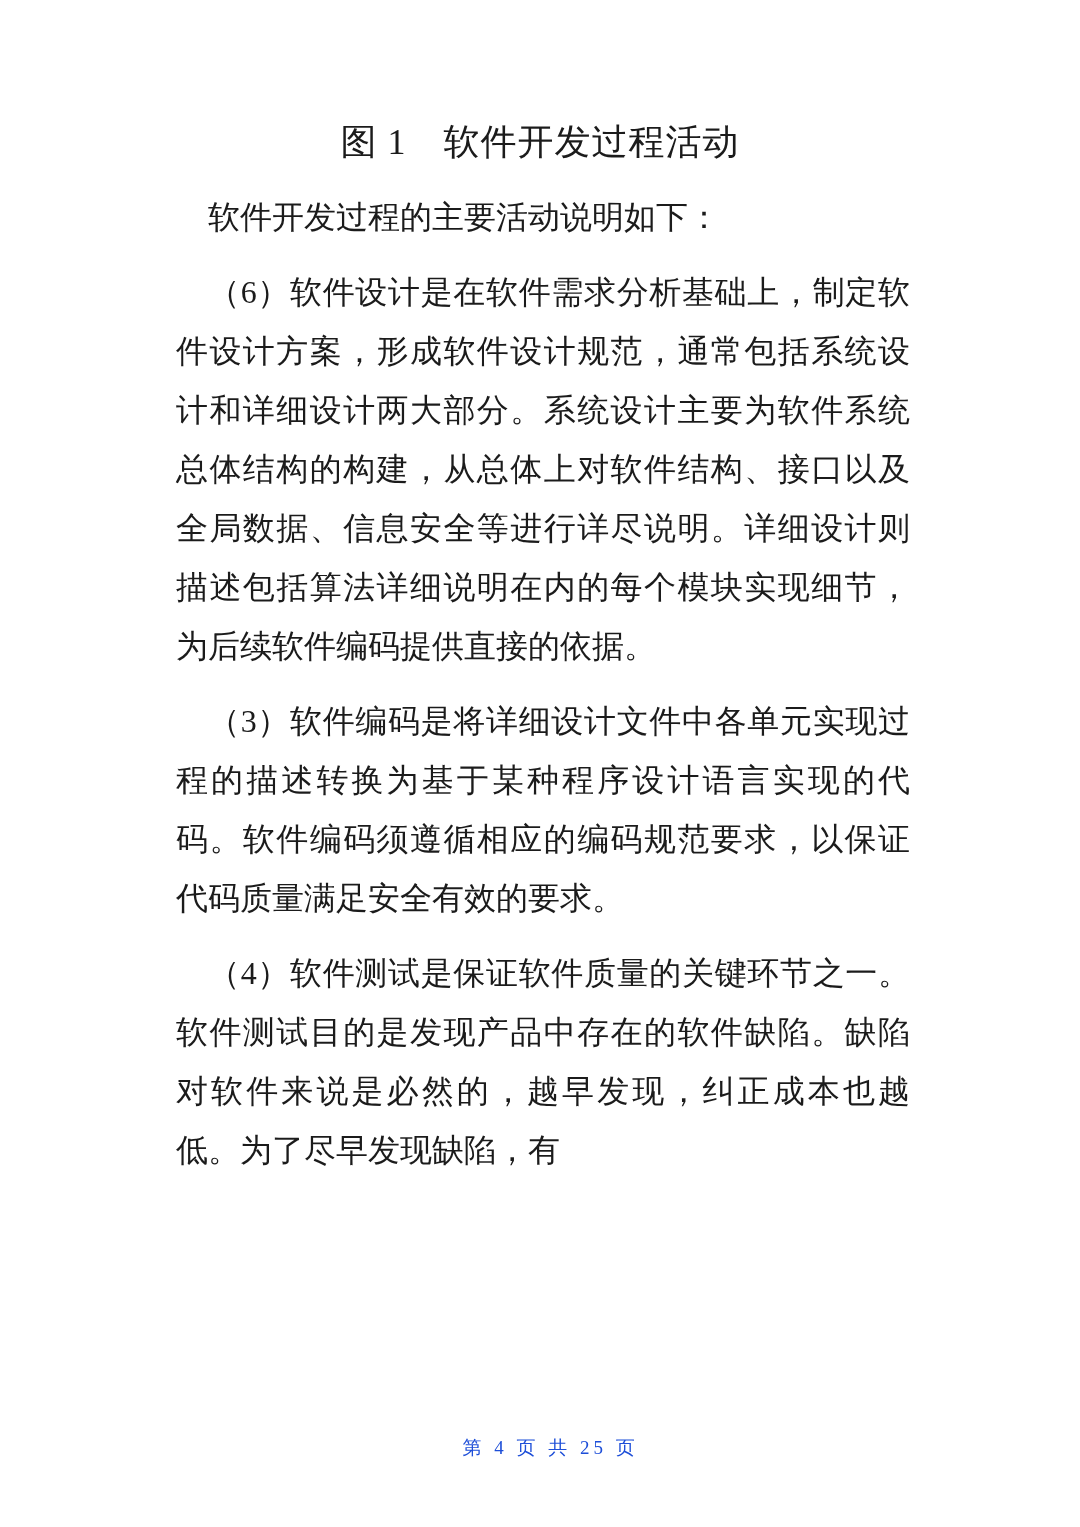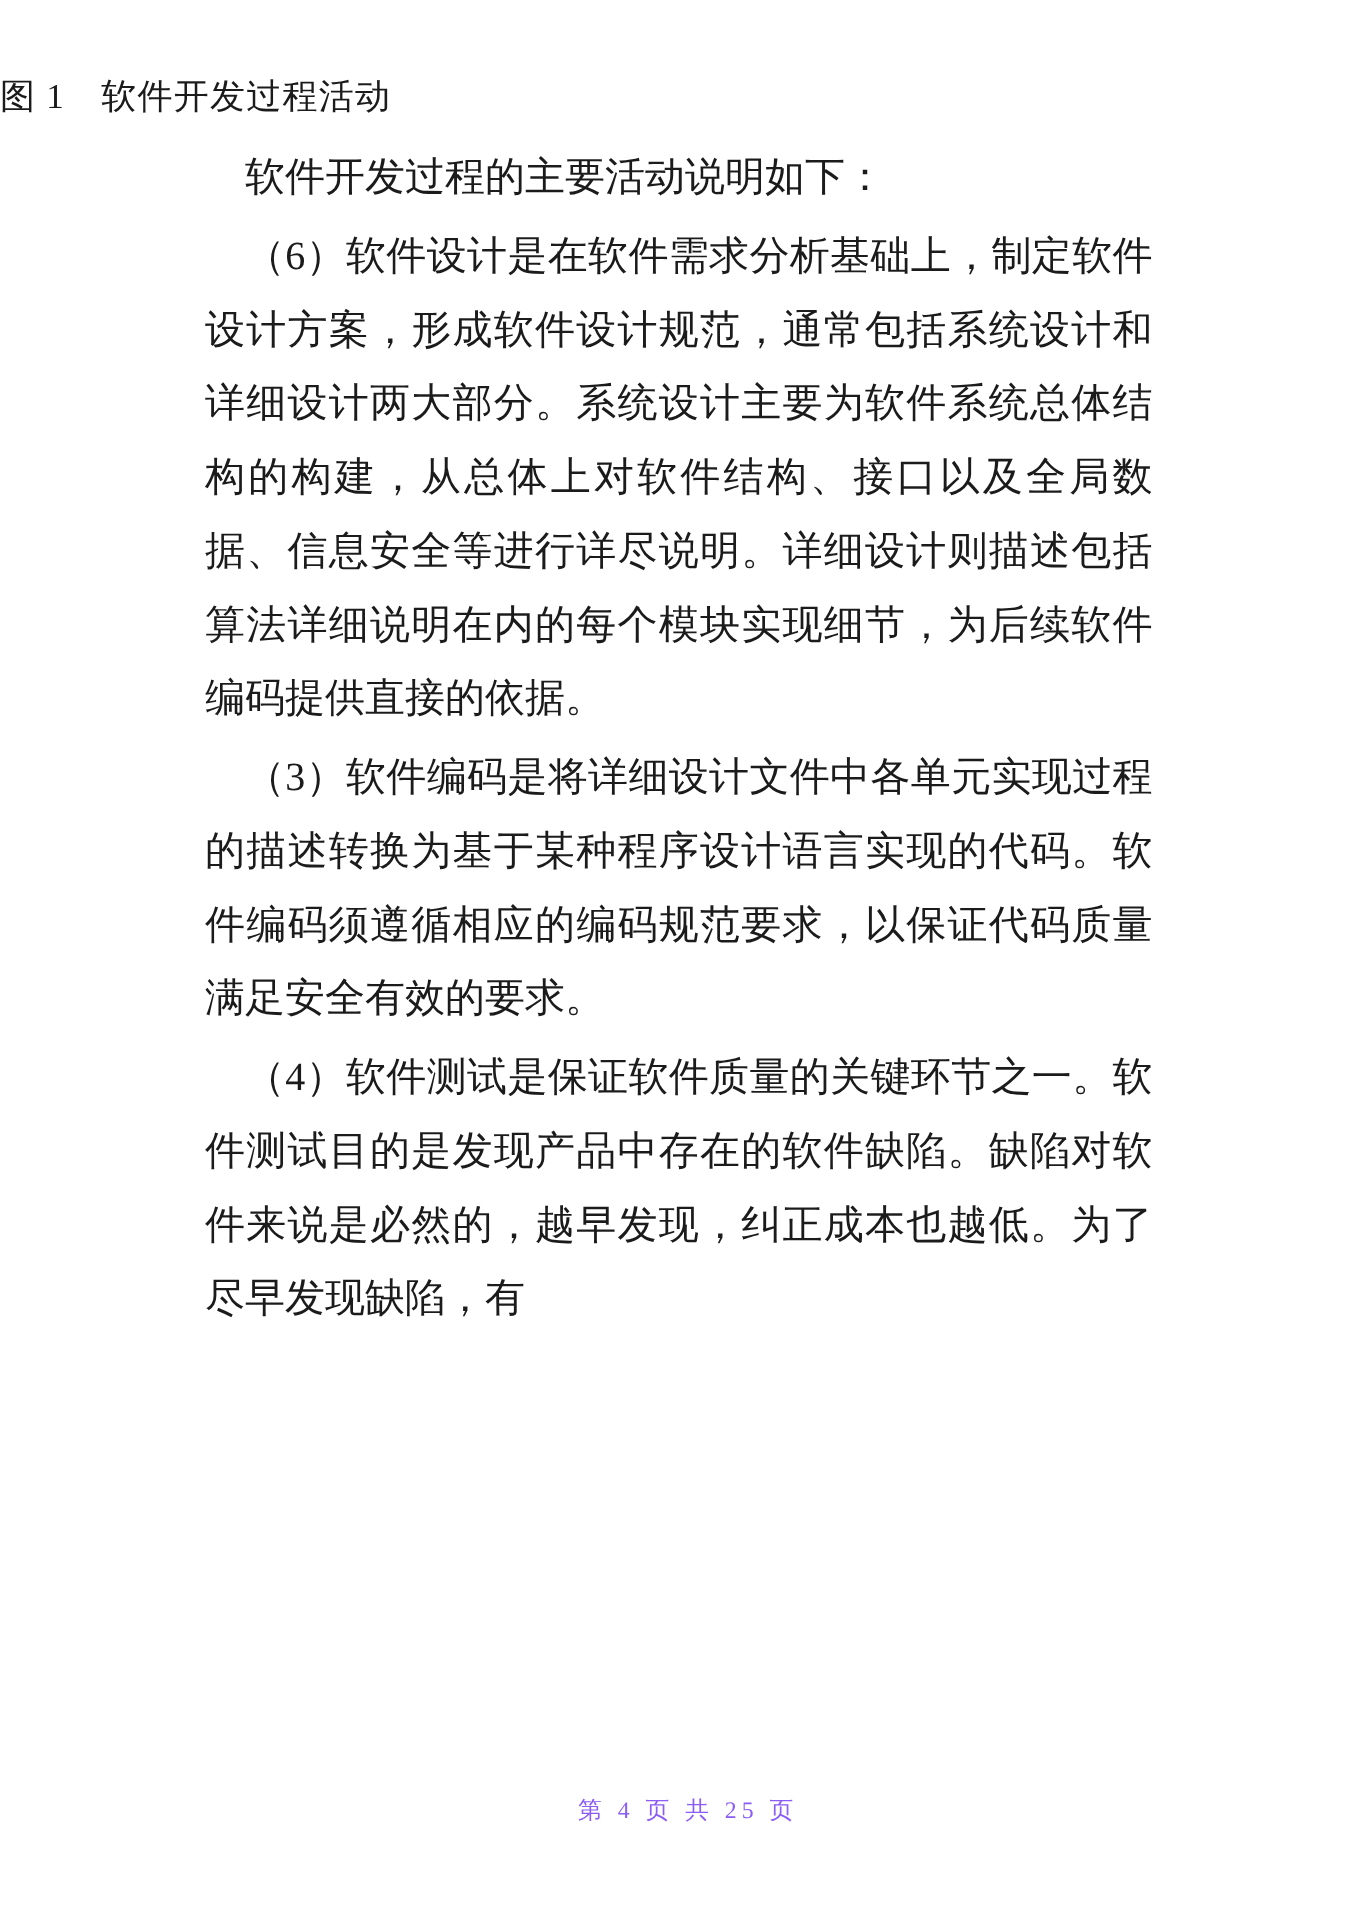--- a/index.html
+++ b/index.html
@@ -11,49 +11,49 @@
     position: relative;
     width: 1080px;
     height: 1527px;
     background: #ffffff;
     overflow: hidden;
     font-family: "Liberation Serif", "DejaVu Serif", serif;
     color: #1b1b1b;
     -webkit-font-smoothing: antialiased;
   }
   .caption {
-    padding-top: 48px;
-    text-align: left;
-    font-size: 28px;
+    padding-top: 112px;
+    text-align: center;
+    font-size: 36px;
     line-height: 60px;
     letter-spacing: 1px;
     white-space: pre;
   }
   .doc-body {
     margin-left: 160px;
     width: 766px;
     font-size: 32px;
     line-height: 59px;
     text-align: justify;
     text-justify: inter-ideograph;
   }
   .doc-body p {
-    margin: 4px;
+    margin: 16px;
     padding: 0;
     text-indent: 1em;
   }
   .footer {
     position: absolute;
     left: 0;
     right: 0;
     top: 1435px;
     text-align: center;
     font-size: 19px;
     letter-spacing: 4px;
-    color: #8b5cf6;
+    color: #1d4ed8;
     white-space: pre;
     margin-left: 21px;
   }
 </style>
 </head>
 <body>
 
 <div class="page">
 
   <div class="caption">图 1　软件开发过程活动</div>

